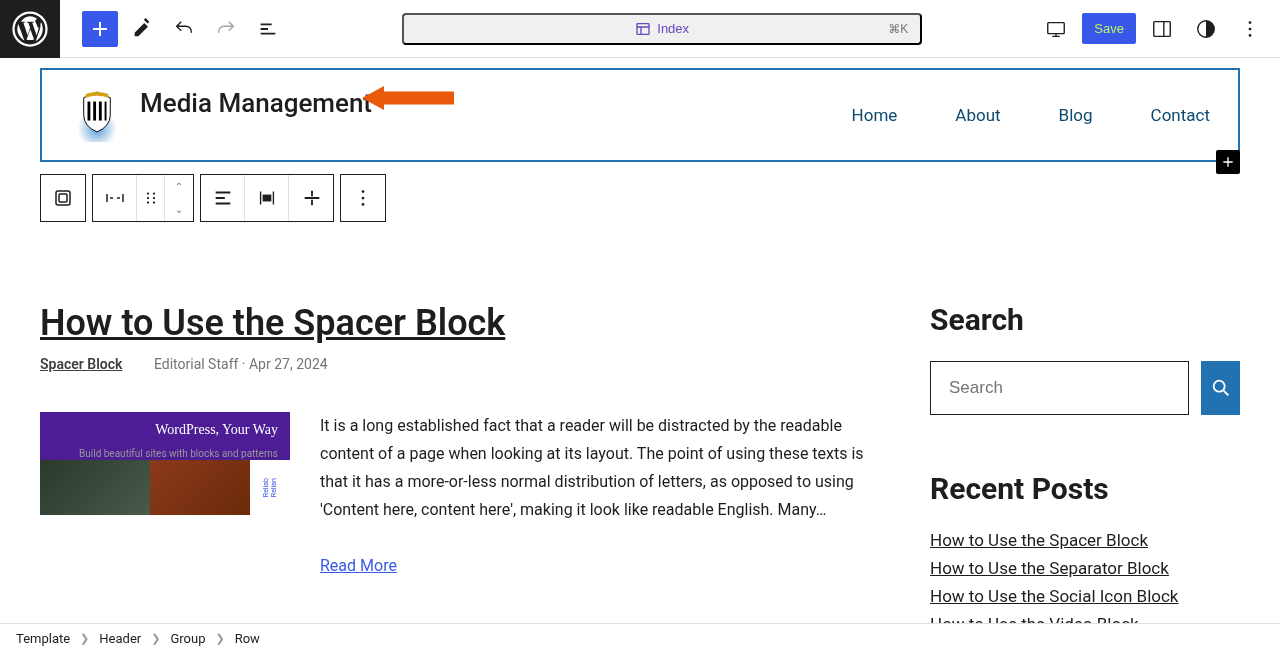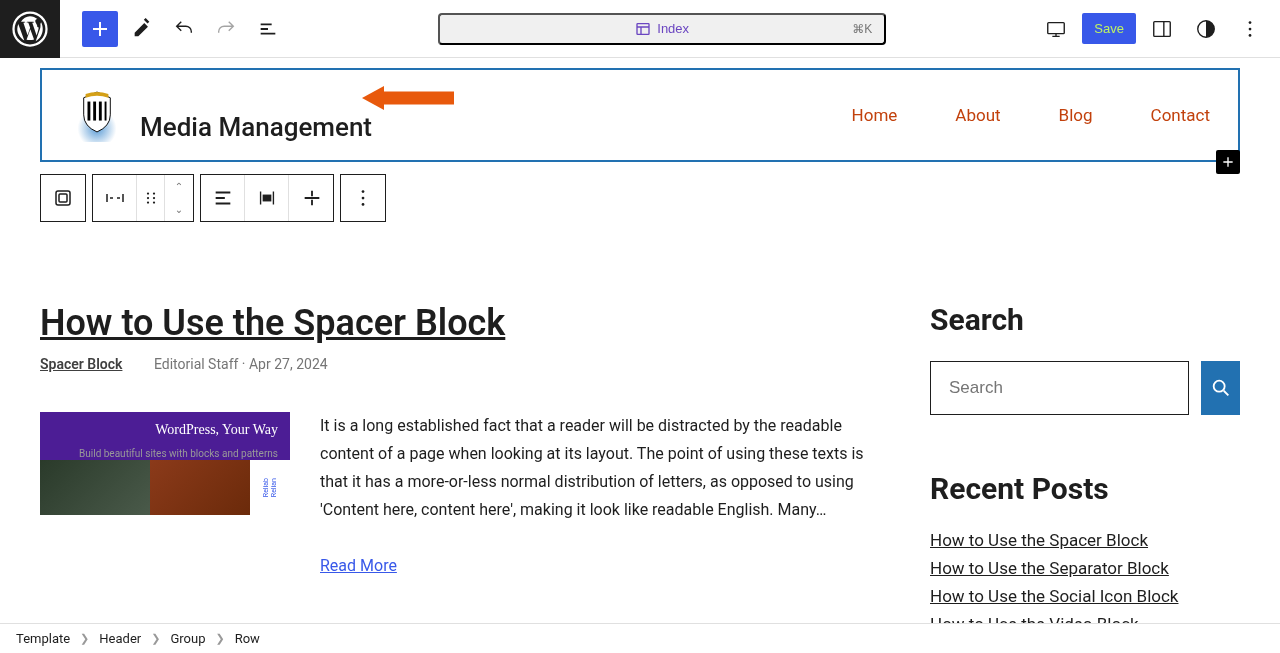--- a/index.html
+++ b/index.html
@@ -7,36 +7,36 @@
     
     
     .top-toolbar { height: 58px; display: flex; align-items: center; padding: 0 12px 0 0; border-bottom: 1px solid #e0e0e0; gap: 8px; }
     .wp-logo { width: 60px; height: 58px; background: #1e1e1e; display: flex; align-items: center; justify-content: center; flex-shrink: 0; }
     .wp-logo svg { width: 36px; height: 36px; }
     .tb-left { display: flex; align-items: center; gap: 6px; margin-left: 14px; }
     .icon-btn { width: 36px; height: 36px; border: none; background: transparent; display: flex; align-items: center; justify-content: center; border-radius: 2px; cursor: pointer; }
     .icon-btn.primary { background: #3858e9; color: #fff; }
     .icon-btn.disabled { opacity: 0.4; }
     .tb-center { flex: 1; display: flex; justify-content: center; }
-    .doc-switcher { width: 448px; height: 32px; background: #f0f0f0; border-radius: 4px; display: flex; align-items: center; justify-content: center; position: relative; font-size: 13px; color: #6b46c1; }
+    .doc-switcher { width: 520px; height: 32px; background: #f0f0f0; border-radius: 4px; display: flex; align-items: center; justify-content: center; position: relative; font-size: 13px; color: #6b46c1; }
     .doc-switcher svg { margin-right: 6px; }
     .doc-shortcut { position: absolute; right: 12px; color: #757575; font-size: 12px; }
     .tb-right { display: flex; align-items: center; gap: 8px; }
     .save-btn { background: #3858e9; color: #bef264; border: none; padding: 8px 12px; font-size: 13px; border-radius: 2px; cursor: pointer; }
     
     
     .canvas { height: calc(100vh - 58px - 30px); overflow: auto; position: relative; }
     .site-header-row { margin: 10px 40px 0 40px; border: 2px solid #2271b1; display: flex; align-items: center; padding: 18px 28px; justify-content: space-between; position: relative; }
-    .site-identity { display: flex; align-items: flex-end; gap: 16px; position: relative; }
+    .site-identity { display: flex; align-items: flex-start; gap: 16px; position: relative; }
     .site-logo-img { width: 54px; height: 54px; border-radius: 4px; background: radial-gradient(circle at 50% 75%, #5a9bd5 0%, #fff 40%); display: flex; align-items: flex-start; justify-content: center; padding-top: 2px; }
     .crest { width: 38px; height: 44px; }
     .site-title { font-size: 26px; font-weight: 500; }
     .pointer-arrow { position: absolute; left: 320px; top: 14px; }
     .site-nav { display: flex; gap: 58px; font-size: 17px; }
-    .site-nav a { color: #c2410c; text-decoration: none; }
+    .site-nav a { color: #0c4a6e; text-decoration: none; }
     .add-btn-black { position: absolute; right: -2px; bottom: -14px; width: 24px; height: 24px; background: #000; color: #fff; display: flex; align-items: center; justify-content: center; border-radius: 2px; cursor: pointer; }
     
     
     .block-toolbar { margin: 12px 0 0 40px; display: flex; }
     .bt-group { display: flex; border: 1px solid #1e1e1e; height: 48px; }
     .bt-group + .bt-group { margin-left: 6px; }
     .bt-btn { width: 44px; height: 46px; background: #fff; border: none; display: flex; align-items: center; justify-content: center; cursor: pointer; }
     .bt-btn + .bt-btn { border-left: 1px solid transparent; }
     .bt-group .bt-btn:not(:last-child) { border-right: 1px solid #e0e0e0; }
     .bt-movers { display: flex; flex-direction: column; }

